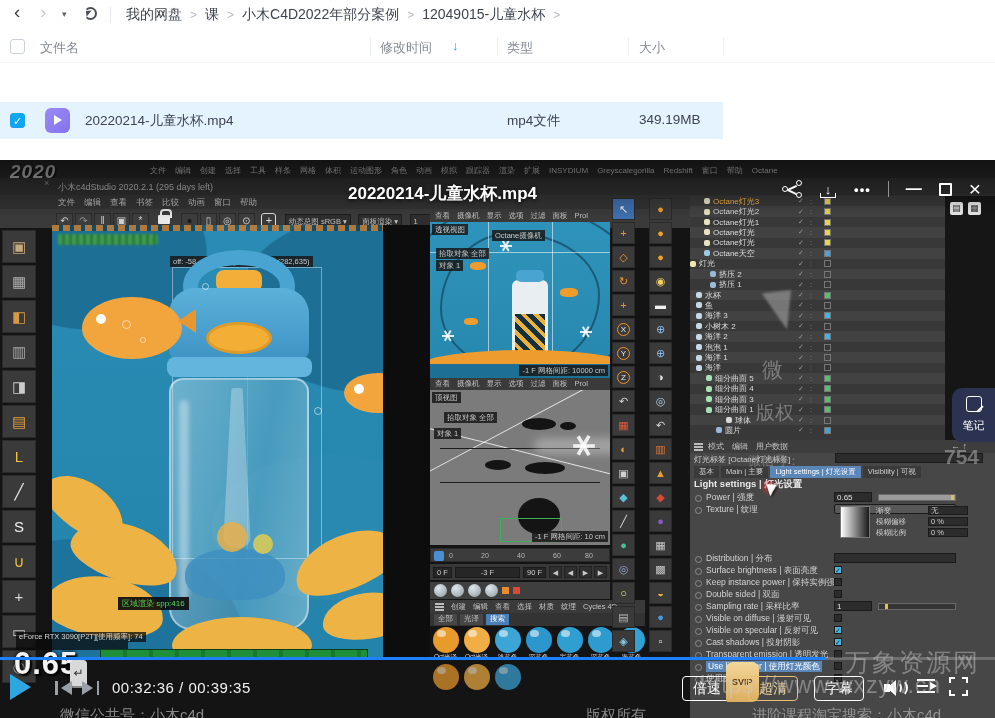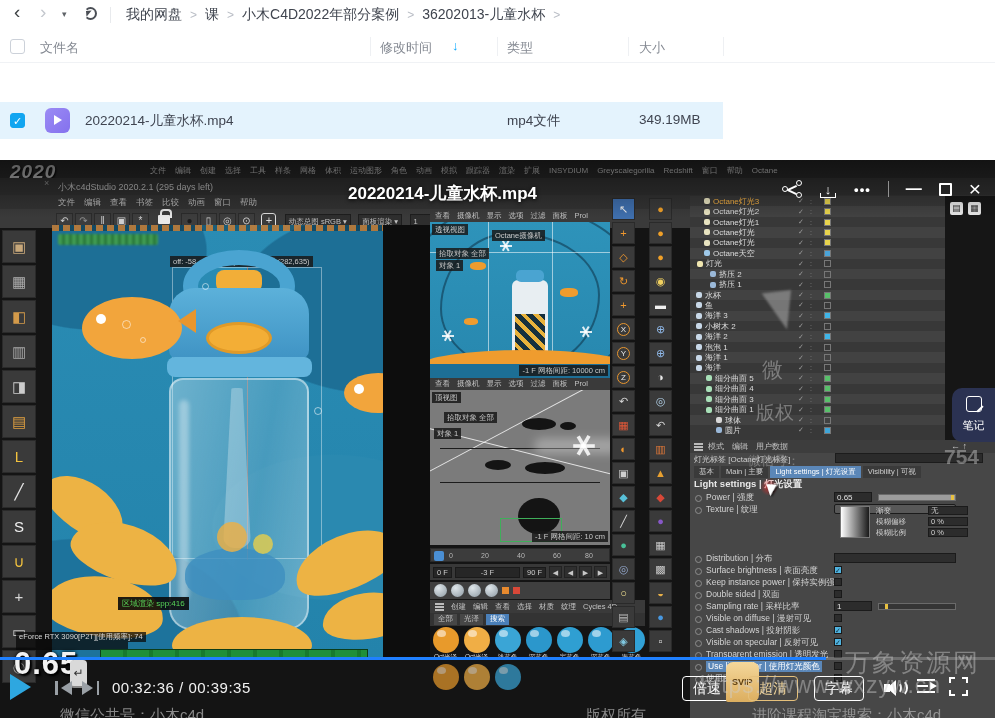--- a/index.html
+++ b/index.html
@@ -236,21 +236,21 @@
 <div id="app">
 
   <div class="topbar">
     <span class="navbtn" style="left:14px">‹</span>
     <span class="navbtn dim" style="left:40px">›</span>
     <span class="caret" style="left:62px">▾</span>
     <span class="refresh"></span>
     <span class="vdiv"></span>
     <div class="crumbs">
       
-    <span class="ci">我的网盘</span><span class="sep">&gt;</span><span class="ci">课</span><span class="sep">&gt;</span><span class="ci">小木C4D2022年部分案例</span><span class="sep">&gt;</span><span class="ci">36202013-儿童水杯</span><span class="sep">&gt;</span></div>
+    <span class="ci">我的网盘</span><span class="sep">&gt;</span><span class="ci">课</span><span class="sep">&gt;</span><span class="ci">小木C4D2022年部分案例</span><span class="sep">&gt;</span><span class="ci">12049015-儿童水杯</span><span class="sep">&gt;</span></div>
   </div>
 
   <div class="thead">
     <span class="cbx" style="top:9px"></span>
     <span class="hl1">文件名</span>
     <span class="hl2">修改时间</span>
     <span class="sortarr">↓</span>
     <span class="hl3">类型</span>
     <span class="hl4">大小</span>
     <span class="cdiv" style="left:370px"></span>
@@ -725,21 +725,21 @@
           </div>
 
           <div class="objrow" style="padding-left: 14px;">
             <span class="oicon" style="background-color: rgb(158, 200, 232);"></span>
             <span class="onm">Octane天空</span>
             <span class="otick"></span>
             <span class="odots">:</span>
             <span class="otag" style="background-color: rgb(74, 163, 216);"></span>
           </div>
 
-          <div class="objrow" style="padding-left: 7px;">
+          <div class="objrow" style="padding-left: 0;">
             <span class="oicon" style="background-color: rgb(240, 230, 176);"></span>
             <span class="onm">灯光</span>
             <span class="otick"></span>
             <span class="odots">:</span>
             <span class="otag"></span>
           </div>
 
           <div class="objrow" style="padding-left: 20px;">
             <span class="oicon" style="background-color: rgb(154, 184, 216);"></span>
             <span class="onm">挤压 2</span>
@@ -845,21 +845,21 @@
           </div>
 
           <div class="objrow" style="padding-left: 16px;">
             <span class="oicon" style="background-color: rgb(168, 224, 184);"></span>
             <span class="onm">细分曲面 1</span>
             <span class="otick"></span>
             <span class="odots">:</span>
             <span class="otag" style="background-color: rgb(88, 192, 106);"></span>
           </div>
 
-          <div class="objrow" style="padding-left: 26px;">
+          <div class="objrow" style="padding-left: 36px;">
             <span class="oicon" style="background-color: rgb(216, 216, 216);"></span>
             <span class="onm">球体</span>
             <span class="otick"></span>
             <span class="odots">:</span>
             <span class="otag"></span>
           </div>
 
           <div class="objrow" style="padding-left: 26px;">
             <span class="oicon" style="background-color: rgb(154, 184, 216);"></span>
             <span class="onm">圆片</span>
@@ -963,29 +963,29 @@
 
             <div class="arow check">
               <span class="albl">Visible on diffuse | 漫射可见</span>
               
               
               <span class="acheck"></span>
               
             </div>
 
             <div class="arow check on">
+              <span class="albl">Visible on specular | 反射可见</span>
+              
+              
+              <span class="acheck"></span>
+              
+            </div>
+
+            <div class="arow check on">
               <span class="albl">Cast shadows | 投射阴影</span>
-              
-              
-              <span class="acheck"></span>
-              
-            </div>
-
-            <div class="arow check on">
-              <span class="albl">Visible on specular | 反射可见</span>
               
               
               <span class="acheck"></span>
               
             </div>
 
             <div class="arow check">
               <span class="albl">Transparent emission | 透明发光</span>
               
               

